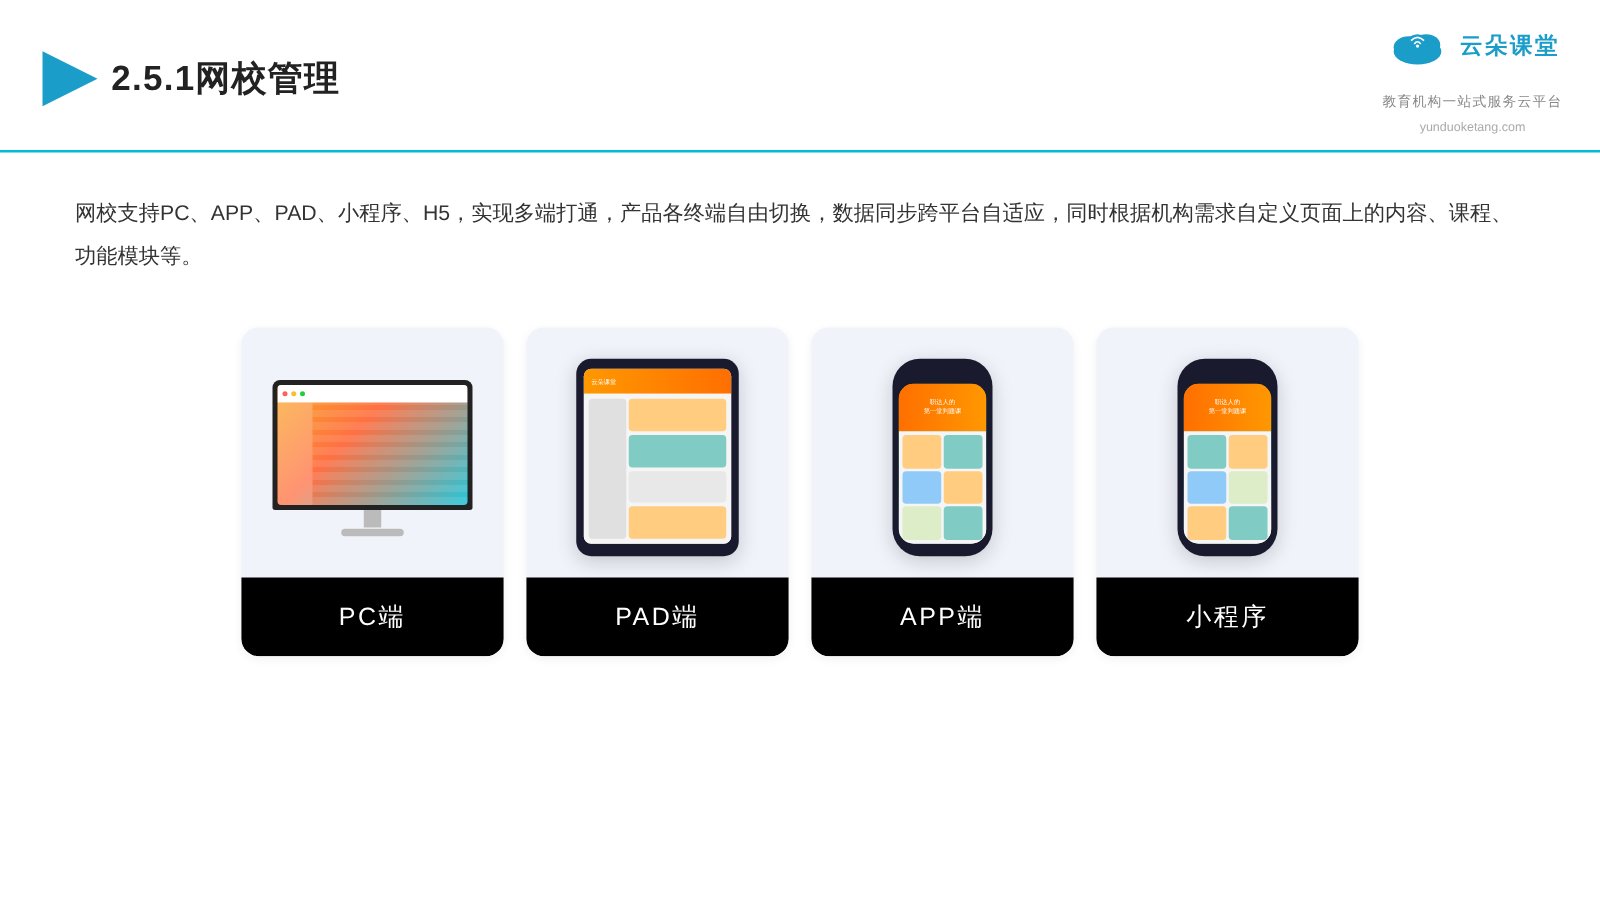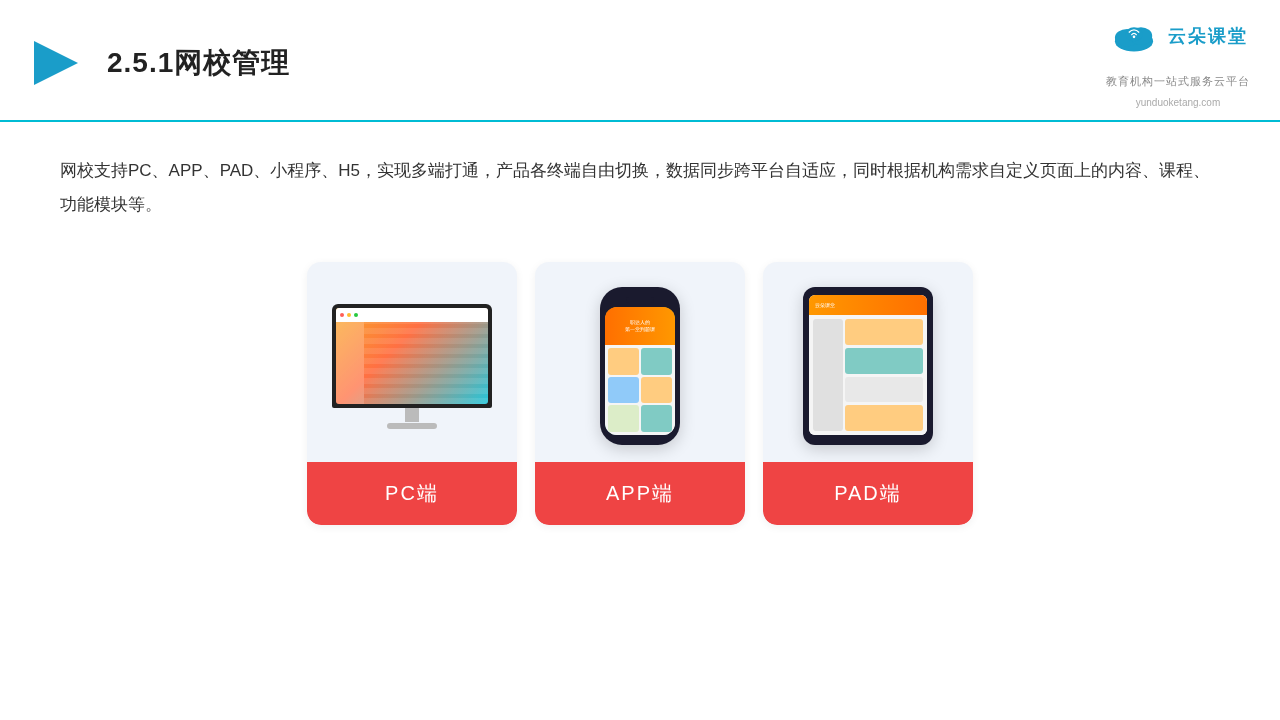--- a/index.html
+++ b/index.html
@@ -16,21 +16,21 @@
     .header {
       display: flex;
       align-items: center;
       justify-content: space-between;
       padding: 18px 30px 12px 30px;
       border-bottom: 2px solid #00bcd4;
     }
     .header-left {
       display: flex;
       align-items: center;
-      gap: 25px;
+      gap: 7px;
     }
     .play-icon {
       width: 52px;
       height: 52px;
     }
     .page-title {
       font-size: 28px;
       font-weight: bold;
       color: #222;
       letter-spacing: 1px;
@@ -281,21 +281,21 @@
       display: flex;
       flex-direction: column;
       gap: 3px;
     }
     .pad-row { background: #e8e8e8; border-radius: 3px; flex: 1; }
     .pad-row.orange { background: #ffcc80; }
     .pad-row.teal { background: #80cbc4; }
 
     
     .card-label {
-      background: #ef4444;
+      background: #000000;
       width: 100%;
       text-align: center;
       color: #fff;
       font-size: 20px;
       font-weight: 500;
       padding: 18px 0;
       letter-spacing: 2px;
       border-radius: 0 0 14px 14px;
     }
   </style>
@@ -358,46 +358,20 @@
         <div class="monitor-stand"></div>
         <div class="monitor-base"></div>
       </div>
     </div>
     <div class="card-label">PC端</div>
   </div>
 
   <div class="card">
     <div class="card-image-area">
       <div class="phone-mockup">
-        <div class="phone-frame">
-          <div class="phone-notch"></div>
-          <div class="phone-screen">
-            <div class="phone-screen-inner">
-              <div class="phone-top-banner">
-                <span class="phone-top-text">职达人的<br>第一堂判题课</span>
-              </div>
-              <div class="phone-content-grid">
-                <div class="phone-cell orange"></div>
-                <div class="phone-cell teal"></div>
-                <div class="phone-cell blue"></div>
-                <div class="phone-cell orange"></div>
-                <div class="phone-cell" style="background:#dcedc8"></div>
-                <div class="phone-cell teal"></div>
-              </div>
-            </div>
-          </div>
-        </div>
-      </div>
-    </div>
-    <div class="card-label">APP端</div>
-  </div>
-
-  <div class="card">
-    <div class="card-image-area">
-      <div class="phone-mockup">
         <div class="pad-frame">
           <div class="pad-screen">
             <div class="pad-screen-inner">
               <div class="pad-top-bar">
                 <span class="pad-top-bar-text">云朵课堂</span>
               </div>
               <div class="pad-body">
                 <div class="pad-sidebar"></div>
                 <div class="pad-main-content">
                   <div class="pad-row orange"></div>
@@ -407,15 +381,66 @@
                 </div>
               </div>
             </div>
           </div>
         </div>
       </div>
     </div>
     <div class="card-label">PAD端</div>
   </div>
 
+  <div class="card">
+    <div class="card-image-area">
+      <div class="phone-mockup">
+        <div class="phone-frame">
+          <div class="phone-notch"></div>
+          <div class="phone-screen">
+            <div class="phone-screen-inner">
+              <div class="phone-top-banner">
+                <span class="phone-top-text">职达人的<br>第一堂判题课</span>
+              </div>
+              <div class="phone-content-grid">
+                <div class="phone-cell orange"></div>
+                <div class="phone-cell teal"></div>
+                <div class="phone-cell blue"></div>
+                <div class="phone-cell orange"></div>
+                <div class="phone-cell" style="background:#dcedc8"></div>
+                <div class="phone-cell teal"></div>
+              </div>
+            </div>
+          </div>
+        </div>
+      </div>
+    </div>
+    <div class="card-label">APP端</div>
+  </div>
+
+  <div class="card">
+    <div class="card-image-area">
+      <div class="phone-mockup">
+        <div class="phone-frame">
+          <div class="phone-notch"></div>
+          <div class="phone-screen">
+            <div class="phone-screen-inner">
+              <div class="phone-top-banner">
+                <span class="phone-top-text">职达人的<br>第一堂判题课</span>
+              </div>
+              <div class="phone-content-grid">
+                <div class="phone-cell teal"></div>
+                <div class="phone-cell orange"></div>
+                <div class="phone-cell blue"></div>
+                <div class="phone-cell" style="background:#dcedc8"></div>
+                <div class="phone-cell orange"></div>
+                <div class="phone-cell teal"></div>
+              </div>
+            </div>
+          </div>
+        </div>
+      </div>
+    </div>
+    <div class="card-label">小程序</div>
+  </div>
 
 
 </div>
 
 </body></html>

